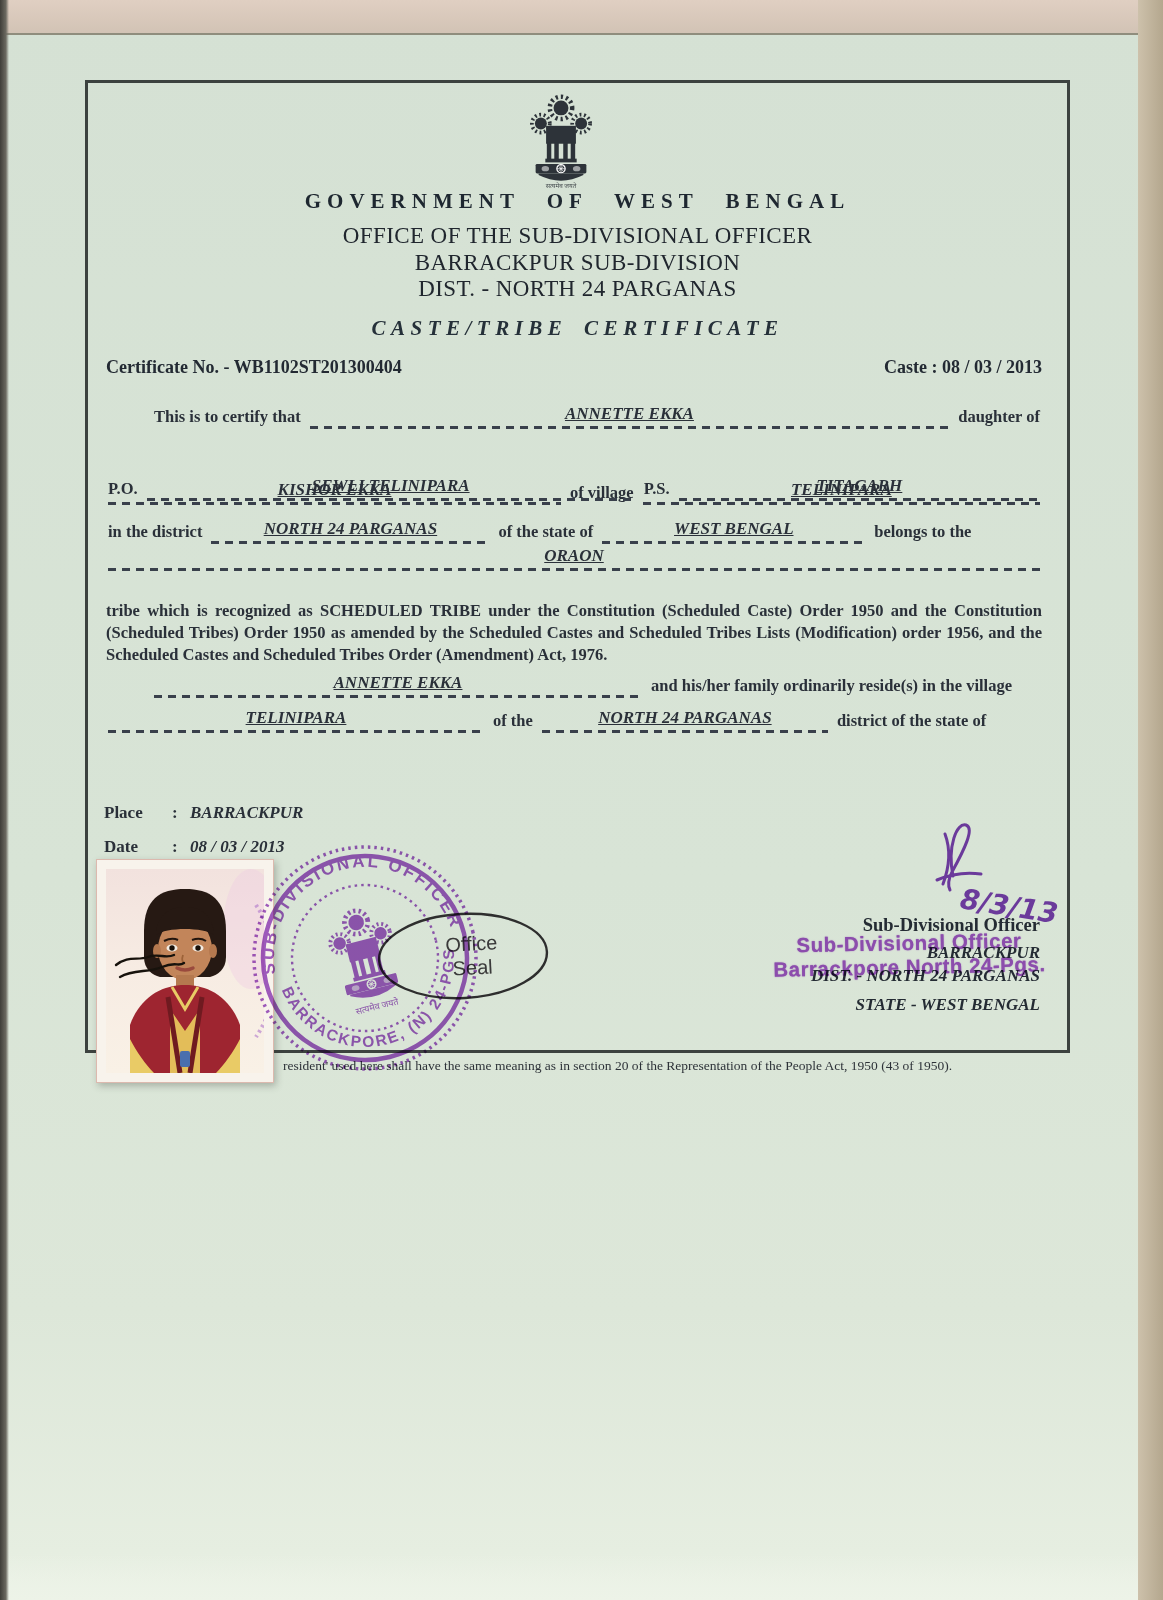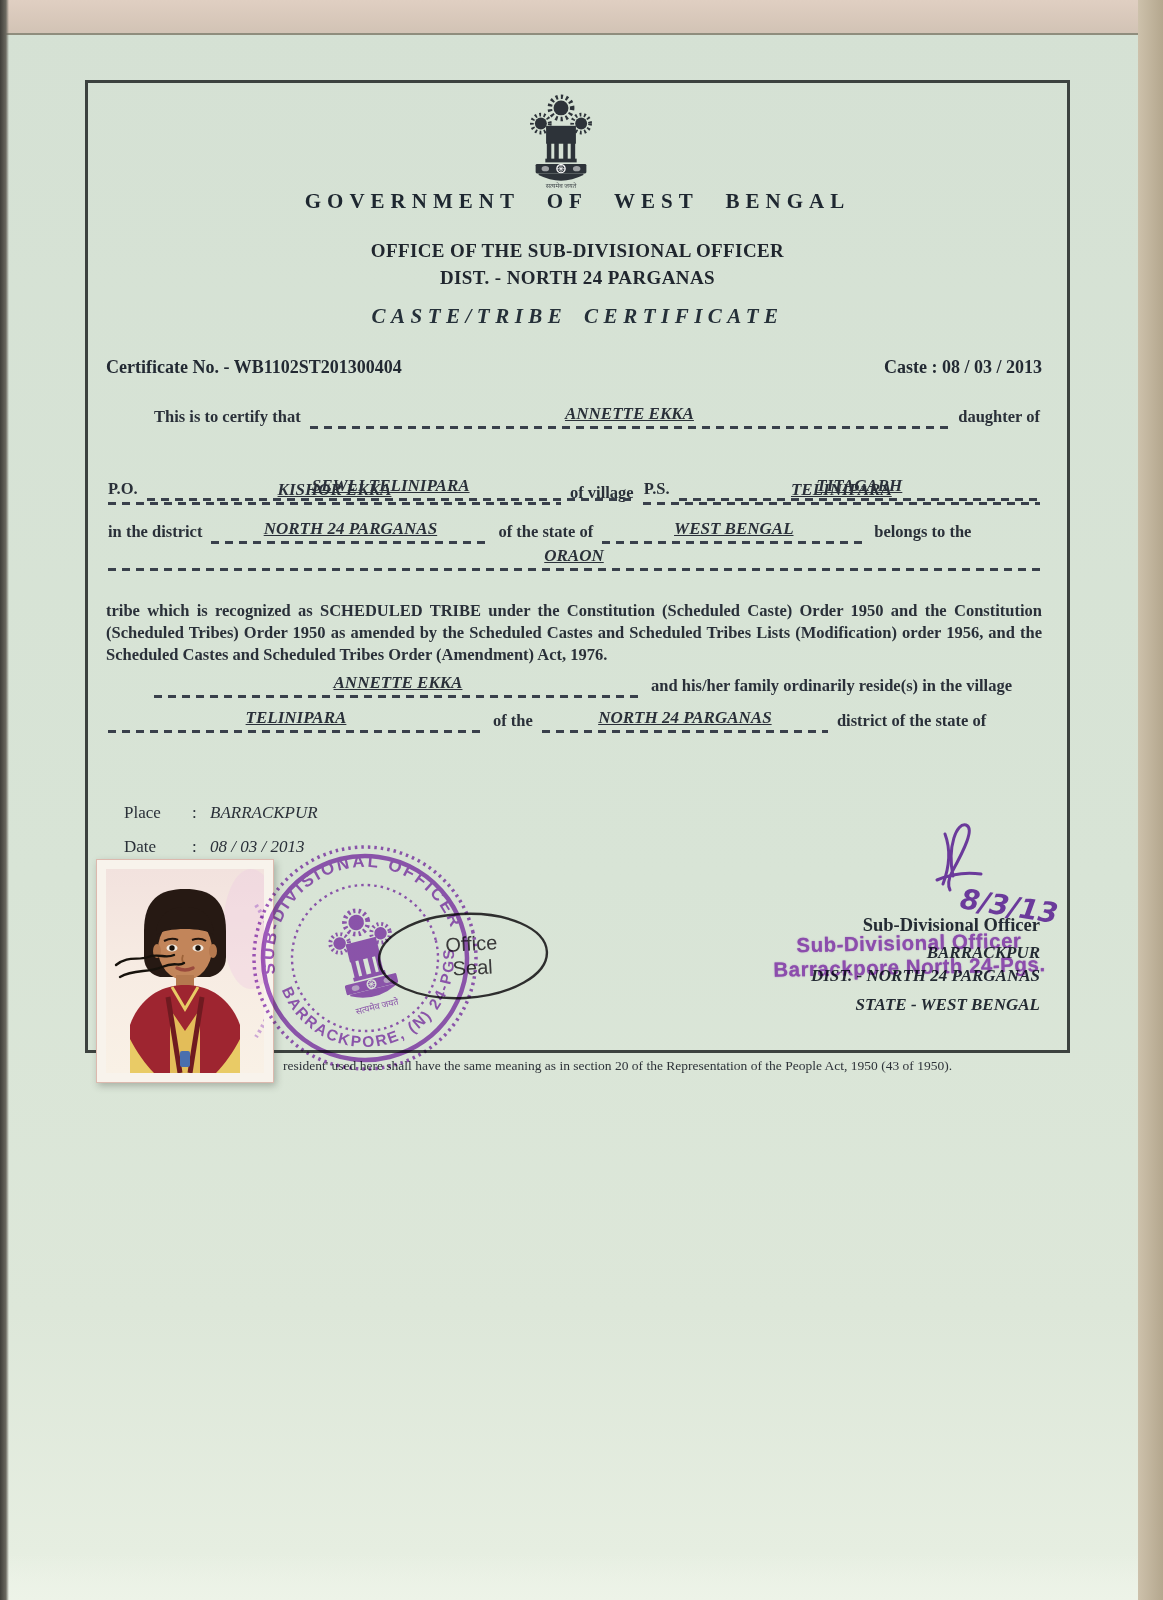--- a/index.html
+++ b/index.html
@@ -16,21 +16,21 @@
   .edge-bottom-tint{position:absolute;left:0;bottom:0;right:0;height:46px;z-index:39;
               background:linear-gradient(180deg,rgba(236,242,231,0),#edf3e8);}
 
   .cert-border{position:absolute;left:85px;top:80px;width:979px;height:967px;
                border:3px solid #3c423f;z-index:1;}
 
   
   .emblem{position:absolute;left:503px;top:90px;width:115px;height:100px;z-index:2;text-align:center;}
   .titles{position:absolute;left:85px;width:985px;top:189px;text-align:center;z-index:2;color:#20262e;}
   .t-gov{font-size:21px;font-weight:bold;letter-spacing:6px;word-spacing:16px;color:#1e2730;}
-  .t-office{font-size:19px;font-weight:bold;line-height:26.5px;margin-top:24px;letter-spacing:.4px;}
+  .t-office{font-size:23px;font-weight:normal;line-height:26.5px;margin-top:9px;letter-spacing:.4px;}
   .t-caste{font-size:21px;font-weight:bold;font-style:italic;letter-spacing:5.5px;word-spacing:6px;margin-top:13px;color:#253039;}
 
   .meta-row{position:absolute;left:106px;right:121px;top:357px;display:flex;justify-content:space-between;
             font-size:18px;font-weight:bold;color:#232a33;z-index:2;}
 
   
   .row{position:absolute;left:108px;right:123px;display:flex;align-items:flex-end;
        font-size:16.5px;font-weight:bold;color:#2a3039;z-index:2;}
   .row>*+*{margin-left:9px;}
   .lbl{white-space:nowrap;padding-bottom:2px;}
@@ -39,21 +39,21 @@
         padding:0 4px 5px;text-decoration:underline;}
   .val{font-style:italic;white-space:nowrap;font-size:17px;}
   .fill-start{justify-content:flex-start;padding-left:18px;}
   .w445{flex:0 0 445px;margin-top:40px;} .w270{flex:0 0 270px;}
   .w255{flex:0 0 255px;} .w480{flex:0 0 480px;} .w368{flex:0 0 368px;}
   .w278{flex:0 0 278px;} .w312{flex:0 0 312px;max-width:312px;flex-grow:0;}
 
   .para{position:absolute;left:106px;right:121px;top:580px;font-size:16.5px;font-weight:bold;
         color:#2a3039;line-height:22px;text-align:justify;z-index:2;margin-top:20px;}
 
-  .place-block{position:absolute;left:124px;top:796px;z-index:2;font-size:17px;font-weight:normal;color:#2a3039;}
+  .place-block{position:absolute;left:104px;top:796px;z-index:2;font-size:17px;font-weight:bold;color:#2a3039;}
   .pd-row{display:flex;line-height:34px;}
   .pd-lbl{width:68px;}
   .pd-sep{width:18px;}
   .pd-val{font-style:italic;}
 
   
   .photo-frame{position:absolute;left:96px;top:859px;width:158px;height:204px;z-index:4;
                background:#f8f3ec;border:1px solid #dcb9ae;
                padding:9px;box-shadow:2px 3px 7px rgba(50,55,50,.3);}
   .photo-frame svg{display:block;width:158px;height:204px;}
@@ -121,20 +121,21 @@
     <svg viewBox="0 0 120 134" width="96" height="100" style="color:#2d3339">
       <use href="#lion-capital"></use>
       <text x="60" y="131" text-anchor="middle" font-size="8.5" fill="#2d3339" opacity=".85">सत्यमेव जयते</text>
     </svg>
   </div>
 
   <div class="titles">
     <div class="t-gov">GOVERNMENT OF WEST BENGAL</div>
     <div class="t-office">
       <div>OFFICE OF THE SUB-DIVISIONAL OFFICER</div>
+      <div>BARRACKPUR SUB-DIVISION</div>
       <div>DIST. - NORTH 24 PARGANAS</div>
     </div>
     <div class="t-caste">CASTE/TRIBE CERTIFICATE</div>
   </div>
 
   <div class="meta-row">
     <div>
       <span>Certificate No. -</span>
       <span>WB1102ST201300404</span>
     </div>

